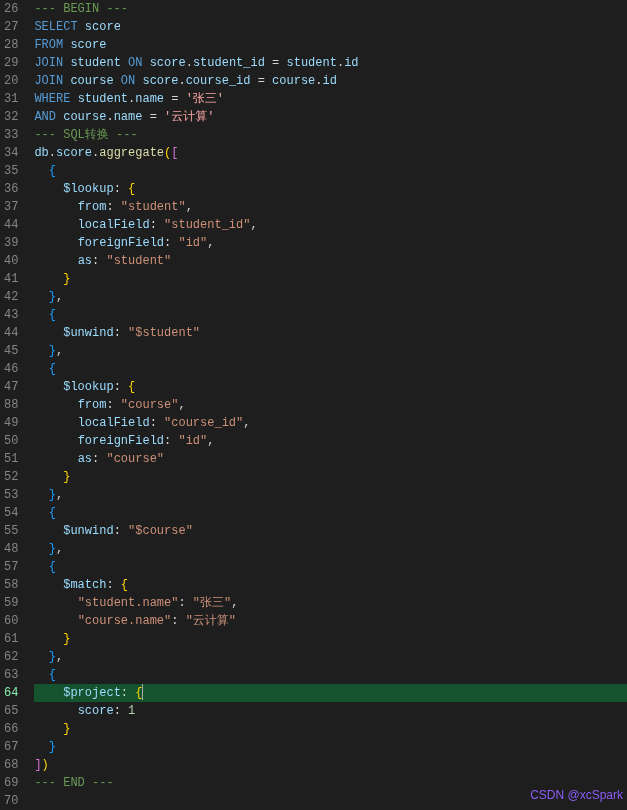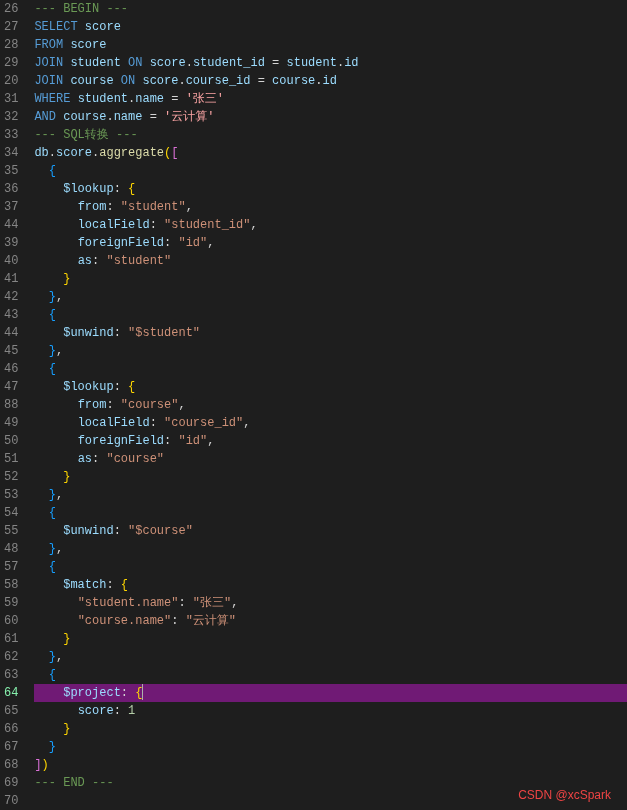--- a/index.html
+++ b/index.html
@@ -28,21 +28,21 @@
   min-width: 28px;
 }
 .gutter .ln { height: 18px; }
 .gutter .ln.active { color: #86efac; }
 .code {
   flex: 1;
   padding-left: 6px;
   white-space: pre;
 }
 .code .line { height: 18px; position: relative; }
-.code .line.highlight { background: #701a75; }
+.code .line.highlight { background: #14532d; }
 .kw { color: #569cd6; }
 .ident { color: #9cdcfe; }
 .str { color: #ce9178; }
 .strred { color: #fca5a5; }
 .num { color: #b5cea8; }
 .punc { color: #d4d4d4; }
 .white { color: #d4d4d4; }
 .comment { color: #6a9955; text-align: center; }
 .op { color: #d4d4d4; }
 .brace { color: #ffd700; }
@@ -52,23 +52,23 @@
 .cursor {
   display: inline-block;
   width: 1px;
   height: 16px;
   background: #aeafad;
   vertical-align: middle;
   margin-top: -2px;
 }
 .watermark {
   position: absolute;
-  right: 16px;
+  right: 4px;
   bottom: 6px;
-  color: #ef4444;
+  color: #8b5cf6;
   font-size: 12px;
   font-family: Arial, sans-serif;
 }
 </style>
 </head>
 <body>
 
 <div class="editor">
   <div class="gutter" id="gutter">
       <div class="ln">26</div>

